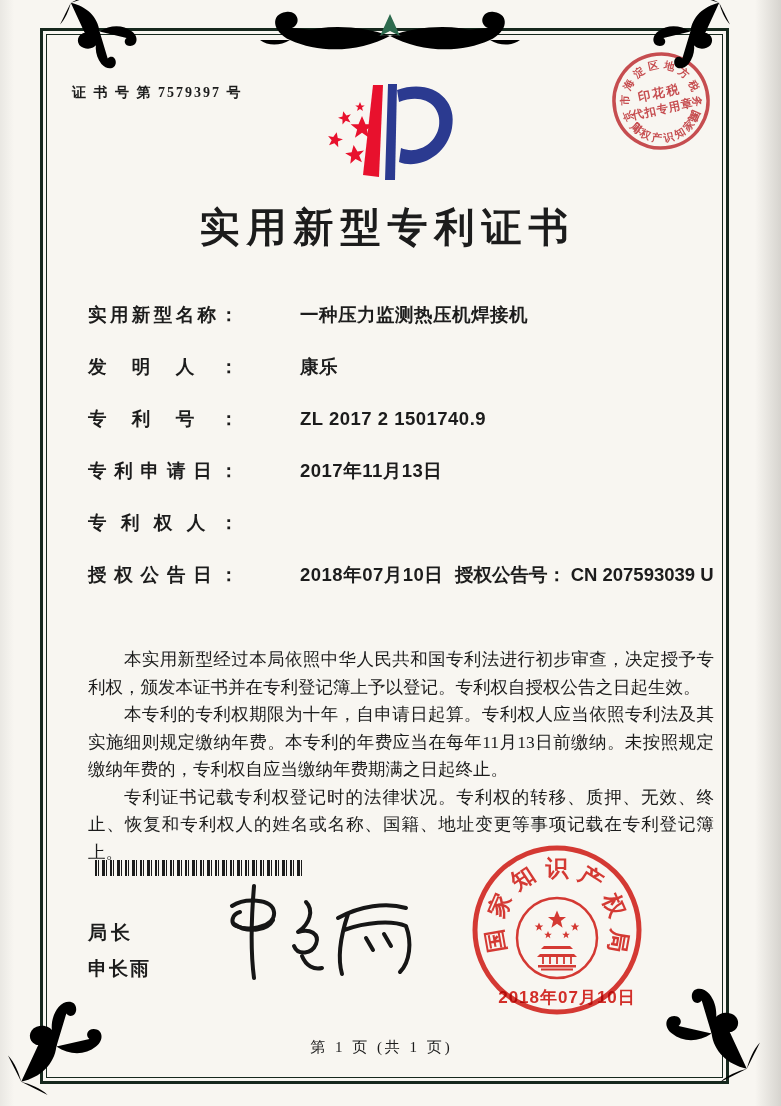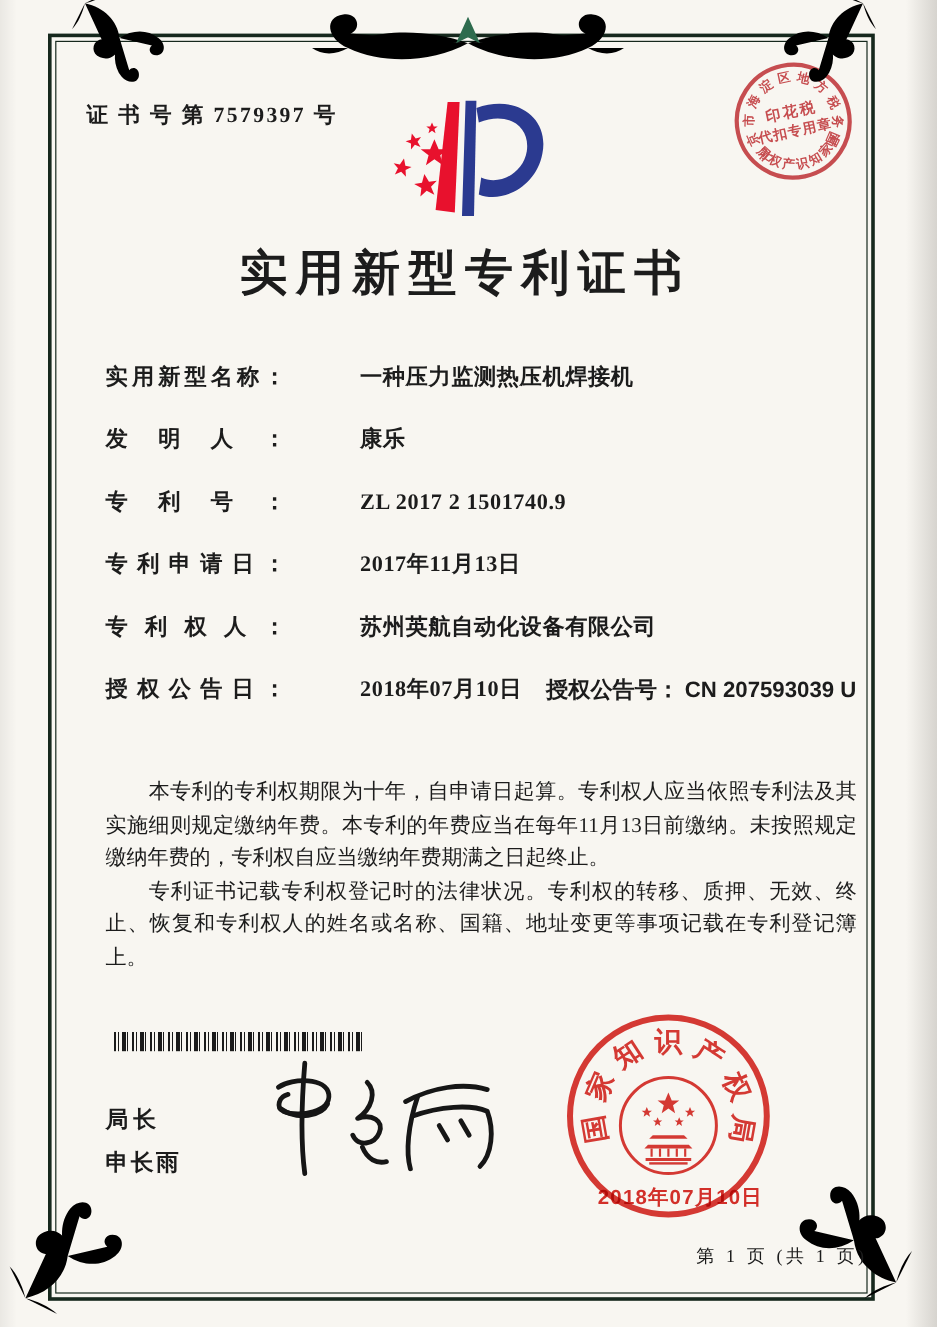--- a/index.html
+++ b/index.html
@@ -12,30 +12,30 @@
         background:linear-gradient(to right,rgba(0,0,0,.06),rgba(0,0,0,0));pointer-events:none;}
 
   .frame{position:absolute;left:40px;top:28px;width:683px;height:1050px;
          border:3px solid var(--border-green,#16281d);}
   .frame::after{content:"";position:absolute;inset:3px;border:1px solid var(--border-green,#16281d);}
 
   svg{position:absolute;overflow:visible;}
   .orn path{stroke:var(--ornament-green,#2e6b4e);fill:none;stroke-width:3;stroke-linecap:round;}
   .orn .fillg{fill:var(--ornament-green,#2e6b4e);stroke:none;}
 
-  .cert-no{position:absolute;left:72px;top:84px;font-size:18px;font-weight:600;letter-spacing:2px;}
+  .cert-no{position:absolute;left:72px;top:84px;font-size:14px;font-weight:600;letter-spacing:2px;}
 
   .title{position:absolute;left:40px;top:194px;width:683px;margin:6px;text-align:center;
          font-size:40px;font-weight:700;letter-spacing:7px;}
 
   .fields{position:absolute;left:88px;top:305px;width:626px;}
   .field-row{position:relative;display:flex;height:19px;line-height:20px;margin-bottom:33px;
              font-size:18.5px;gap:48px;}
   .f-label{display:inline-block;width:150px;font-weight:700;text-align:justify;text-align-last:justify;}
-  .f-value{padding-left:14px;font-family:Liberation Serif, serif;
+  .f-value{padding-left:14px;font-family:Liberation Sans, sans-serif;
            font-weight:600;letter-spacing:.5px;white-space:nowrap;text-align:center;}
   .grant-no{position:absolute;left:367px;top:0;font-size:18.5px;white-space:nowrap;}
   .grant-no .gl{font-weight:700;margin-top:45px;}
   .grant-no .gv{font-family:"Liberation Sans","DejaVu Sans",sans-serif;font-weight:600;}
 
   .body-text{position:absolute;left:88px;top:646px;width:626px;font-size:17.5px;
              line-height:27.5px;text-align:justify;font-weight:500;}
   .body-text p{margin:0;text-indent:2.05em;}
 
   .barcode{position:absolute;left:95px;top:860px;width:207px;height:16px;
@@ -57,21 +57,21 @@
       color:var(--seal-red,#d8302b);font-size:17px;font-weight:700;letter-spacing:1px;
       mix-blend-mode:multiply;font-family:"Liberation Sans","DejaVu Sans",sans-serif;}
 
   .tax-svg{mix-blend-mode:multiply;opacity:.88;}
   .tax-svg text{fill:var(--stamp-red,#c5373c);font-weight:600;font-family:"Liberation Serif",serif;}
   .tax-stroke{stroke:var(--stamp-red,#c5373c);fill:none;}
 
   .logo .red-fill{fill:var(--logo-red,#e8112d);}
   .logo .blue-fill{fill:var(--logo-blue,#2b3a90);}
 
-  .footer{position:absolute;left:40px;top:1038px;width:683px;text-align:right;
+  .footer{position:absolute;left:40px;top:1038px;width:683px;text-align:center;
           font-size:15px;letter-spacing:3px;}
 </style>
 </head>
 <body>
 
 <svg width="0" height="0" style="position:absolute">
   <defs>
     <path id="star5" d="M0,-10 L2.94,-3.09 L9.51,-3.09 L4.05,1.18 L5.88,8.09 L0,4 L-5.88,8.09 L-4.05,1.18 L-9.51,-3.09 L-2.94,-3.09 Z"></path>
     <g id="flourish">
       <path d="M-38,-38 C-20,-34 -8,-22 -6,-6 C-4,8 -14,16 -24,12 C-32,9 -32,-1 -25,-4 C-20,-6 -16,-1 -19,3"></path>
@@ -172,33 +172,33 @@
     <div class="field-row">
       <span class="f-label">专利号：</span>
       <span class="f-value">ZL 2017 2 1501740.9</span>
     </div>
     <div class="field-row">
       <span class="f-label">专利申请日：</span>
       <span class="f-value">2017年11月13日</span>
     </div>
     <div class="field-row">
       <span class="f-label">专利权人：</span>
-      <span class="f-value">苏州英航自动化设备有限公司</span>
     </div>
     <div class="field-row">
       <span class="f-label">授权公告日：</span>
       <span class="f-value">2018年07月10日</span>
       <span class="grant-no">
         <span class="gl">授权公告号：</span>
         <span class="gv">CN 207593039 U</span>
       </span>
     </div>
   </div>
 
   <div class="body-text">
+    <p>本实用新型经过本局依照中华人民共和国专利法进行初步审查，决定授予专利权，颁发本证书并在专利登记簿上予以登记。专利权自授权公告之日起生效。</p>
     <p>本专利的专利权期限为十年，自申请日起算。专利权人应当依照专利法及其实施细则规定缴纳年费。本专利的年费应当在每年11月13日前缴纳。未按照规定缴纳年费的，专利权自应当缴纳年费期满之日起终止。</p>
     <p>专利证书记载专利权登记时的法律状况。专利权的转移、质押、无效、终止、恢复和专利权人的姓名或名称、国籍、地址变更等事项记载在专利登记簿上。</p>
   </div>
 
   <div class="barcode"></div>
 
   <div class="signer-title">局长</div>
   <div class="signer-name">申长雨</div>
 
   <svg class="signature" style="left:210px;top:876px" width="215" height="115" viewBox="0 0 215 115">

